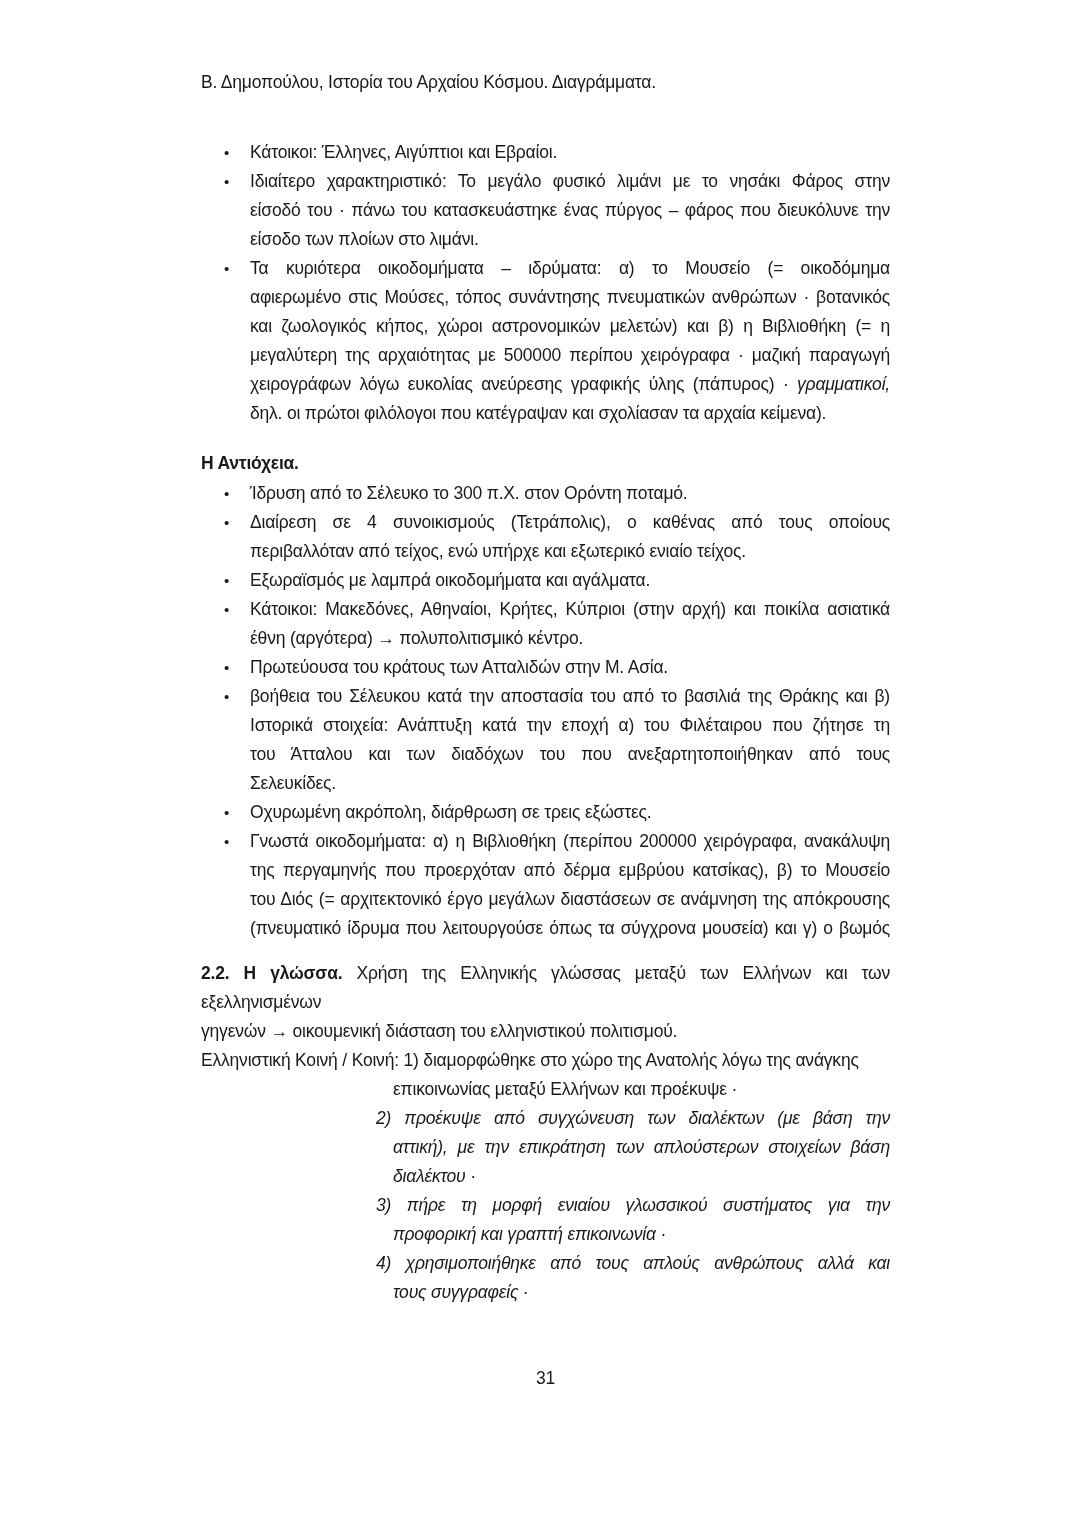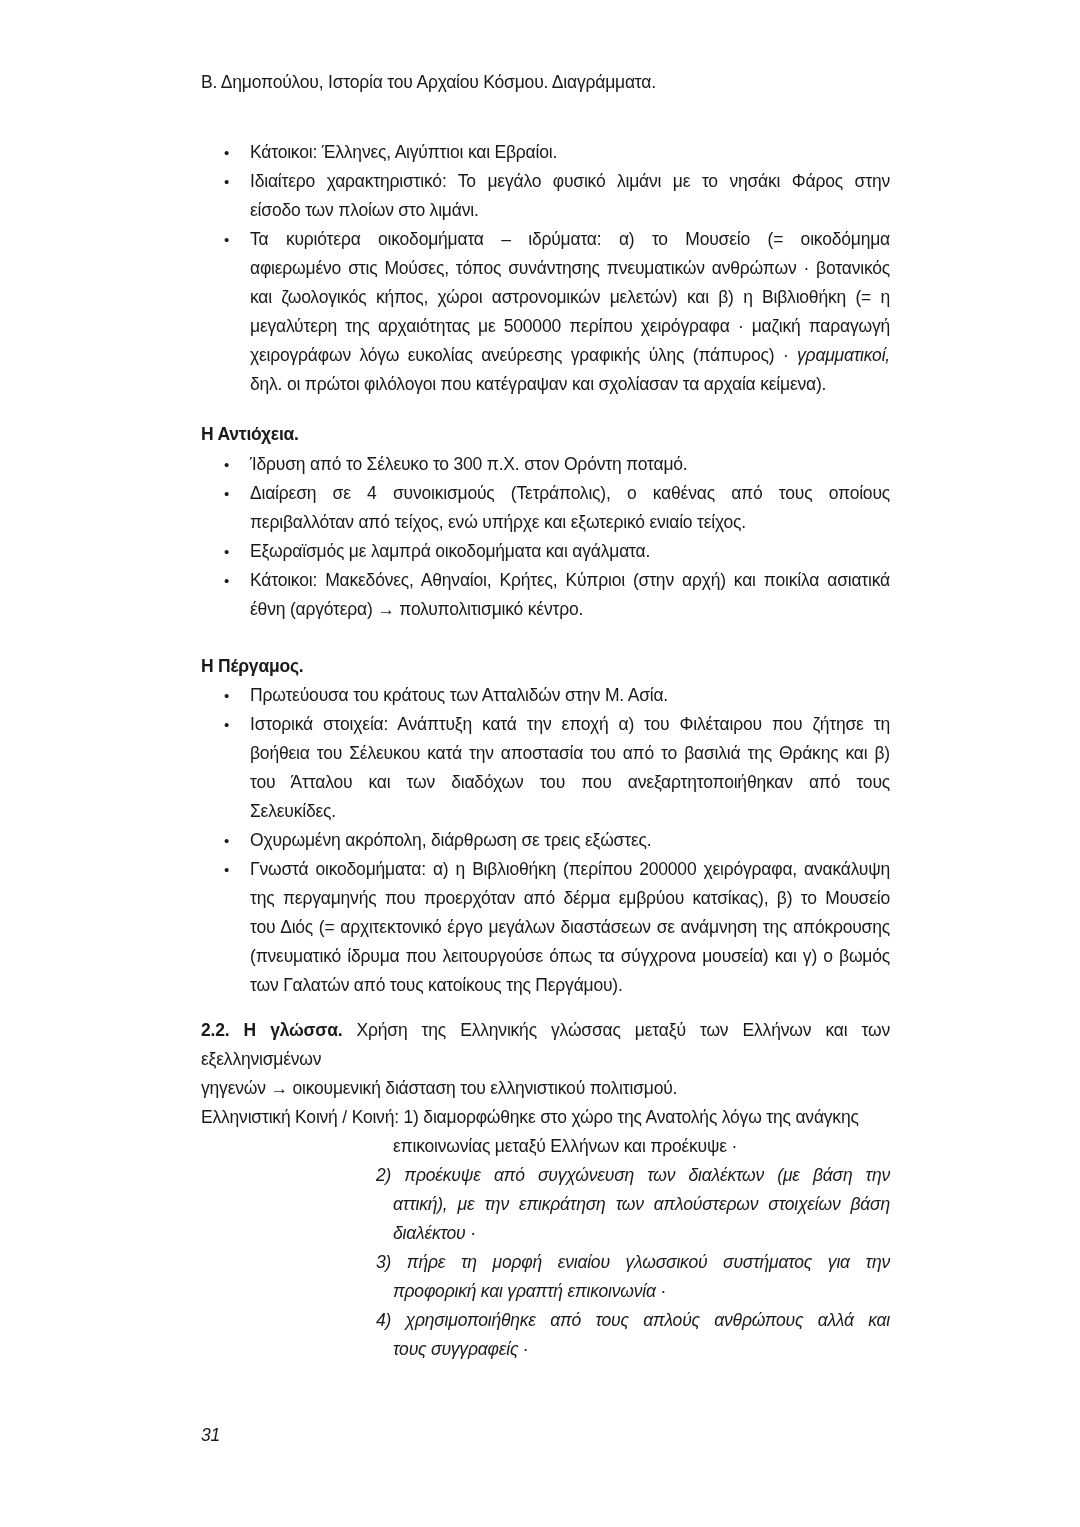--- a/index.html
+++ b/index.html
@@ -60,40 +60,40 @@
   #intro-bullets     { margin-top: 41px; }
   #antiochia-heading { margin-top: 21px; }
   #antiochia-bullets { margin-top: 1px; }
   #pergamos-heading  { margin-top: 28px; }
   #pergamos-bullets  { margin-top: 0; }
   #glossa-para       { margin-top: 16px; }
   #koine-lead        { margin-top: 0; }
   #koine-items       { margin-top: 0; font-style: italic; }
   .footer {
     margin-top: 57px;
-    text-align: left;
+    text-align: center;
     line-height: 29px;
-    font-style: italic;
   }
 </style>
 </head>
 <body>
 
 <div class="page">
   <div class="doc-header">Β. Δημοπούλου, Ιστορία του Αρχαίου Κόσμου. Διαγράμματα.</div>
 
   <main>
       <div class="block bullets" id="intro-bullets">
         <div class="bullet-item">
           <span class="bullet-marker">•</span>
           <div class="line"><span class="u">Κάτοικοι</span><span>: Έλληνες, Αιγύπτιοι και Εβραίοι.</span></div>
         </div>
         <div class="bullet-item">
           <span class="bullet-marker">•</span>
           <div class="line jl"><span class="u">Ιδιαίτερο χαρακτηριστικό</span><span>: Το μεγάλο φυσικό λιμάνι με το νησάκι Φάρος στην</span></div>
+          <div class="line jl"><span>είσοδό του · πάνω του κατασκευάστηκε ένας πύργος – φάρος που διευκόλυνε την</span></div>
           <div class="line"><span>είσοδο των πλοίων στο λιμάνι.</span></div>
         </div>
         <div class="bullet-item">
           <span class="bullet-marker">•</span>
           <div class="line jl"><span class="u">Τα κυριότερα οικοδομήματα – ιδρύματα</span><span>: α) το </span><span class="u">Μουσείο</span><span> (= οικοδόμημα</span></div>
           <div class="line jl"><span>αφιερωμένο στις Μούσες, τόπος συνάντησης πνευματικών ανθρώπων · βοτανικός</span></div>
           <div class="line jl"><span>και ζωολογικός κήπος, χώροι αστρονομικών μελετών) και β) η </span><span class="u">Βιβλιοθήκη </span><span>(= η</span></div>
           <div class="line jl"><span>μεγαλύτερη της αρχαιότητας με 500000 περίπου χειρόγραφα · μαζική παραγωγή</span></div>
           <div class="line jl"><span>χειρογράφων λόγω ευκολίας ανεύρεσης γραφικής ύλης (πάπυρος) · </span><span class="i">γραμματικοί,</span></div>
           <div class="line"><span>δηλ. οι πρώτοι φιλόλογοι που κατέγραψαν και σχολίασαν τα αρχαία κείμενα).</span></div>
@@ -115,46 +115,42 @@
         <div class="bullet-item">
           <span class="bullet-marker">•</span>
           <div class="line"><span>Εξωραϊσμός με λαμπρά οικοδομήματα και αγάλματα.</span></div>
         </div>
         <div class="bullet-item">
           <span class="bullet-marker">•</span>
           <div class="line jl"><span class="u">Κάτοικοι</span><span>: Μακεδόνες, Αθηναίοι, Κρήτες, Κύπριοι (στην αρχή) και ποικίλα ασιατικά</span></div>
           <div class="line"><span>έθνη (αργότερα) → πολυπολιτισμικό κέντρο.</span></div>
         </div>
       </div>
-      <div class="block heading" id="pergamos-heading">
-        <div class="line"><span>Η Πέργαμος.</span></div>
-      </div>
       <div class="block bullets" id="pergamos-bullets">
         <div class="bullet-item">
           <span class="bullet-marker">•</span>
           <div class="line"><span>Πρωτεύουσα του κράτους των Ατταλιδών στην Μ. Ασία.</span></div>
         </div>
         <div class="bullet-item">
           <span class="bullet-marker">•</span>
+          <div class="line jl"><span>βοήθεια του Σέλευκου κατά την αποστασία του από το βασιλιά της Θράκης και β)</span></div>
           <div class="line jl"><span class="u">Ιστορικά στοιχεία</span><span>: Ανάπτυξη κατά την εποχή α) του Φιλέταιρου που ζήτησε τη</span></div>
-          <div class="line jl"><span>βοήθεια του Σέλευκου κατά την αποστασία του από το βασιλιά της Θράκης και β)</span></div>
           <div class="line jl"><span>του Άτταλου και των διαδόχων του που ανεξαρτητοποιήθηκαν από τους</span></div>
           <div class="line"><span>Σελευκίδες.</span></div>
         </div>
         <div class="bullet-item">
           <span class="bullet-marker">•</span>
           <div class="line"><span>Οχυρωμένη ακρόπολη, διάρθρωση σε τρεις εξώστες.</span></div>
         </div>
         <div class="bullet-item">
           <span class="bullet-marker">•</span>
           <div class="line jl"><span class="u">Γνωστά οικοδομήματα</span><span>: α) η </span><span class="u">Βιβλιοθήκη</span><span> (περίπου 200000 χειρόγραφα, ανακάλυψη</span></div>
           <div class="line jl"><span>της περγαμηνής που προερχόταν από δέρμα εμβρύου κατσίκας), β) το </span><span class="u">Μουσείο</span></div>
           <div class="line jl"><span class="u">του Διός</span><span> (= αρχιτεκτονικό έργο μεγάλων διαστάσεων σε ανάμνηση της απόκρουσης</span></div>
           <div class="line jl"><span>(πνευματικό ίδρυμα που λειτουργούσε όπως τα σύγχρονα μουσεία) και γ) ο </span><span class="u">βωμός</span></div>
-          <div class="line"><span>των Γαλατών από τους κατοίκους της Περγάμου).</span></div>
         </div>
       </div>
       <div class="block para" id="glossa-para">
         <div class="line jl"><span class="b">2.2. Η γλώσσα.</span><span> Χρήση της Ελληνικής γλώσσας μεταξύ των Ελλήνων και των εξελληνισμένων</span></div>
         <div class="line"><span>γηγενών → οικουμενική διάσταση του ελληνιστικού πολιτισμού.</span></div>
       </div>
       <div class="block lead-para" id="koine-lead">
         <div class="line outdent"><span>Ελληνιστική Κοινή / Κοινή: 1) διαμορφώθηκε στο χώρο της Ανατολής λόγω της ανάγκης</span></div>
         <div class="line"><span>επικοινωνίας μεταξύ Ελλήνων και προέκυψε ·</span></div>
       </div>

